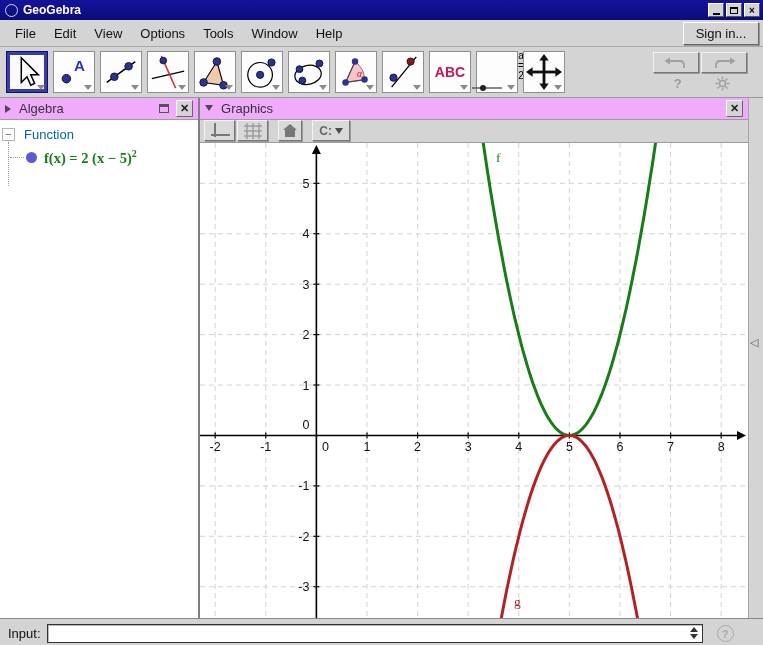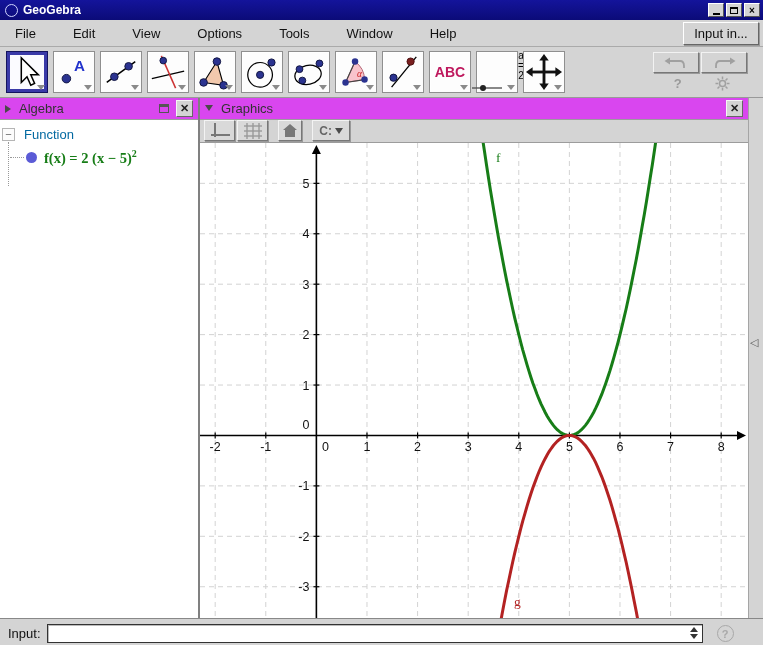--- a/index.html
+++ b/index.html
@@ -10,38 +10,38 @@
     -webkit-font-smoothing:antialiased;
   }
   
   .titlebar{height:20px;background:linear-gradient(#14149b,#0b0b78);display:flex;align-items:center;padding:0 3px;color:#fff;}
   .logo{width:13px;height:13px;border:1.5px solid #cfd4ff;border-radius:50%;margin:0 5px 0 2px;box-sizing:border-box;}
   .title-text{font-weight:bold;font-size:12px;flex:1;}
   .winbtn{width:16px;height:14px;background:#d4d4d4;border:1px solid #fff;border-right-color:#555;border-bottom-color:#555;margin-left:2px;display:flex;align-items:center;justify-content:center;font-size:10px;font-weight:bold;color:#000;box-sizing:border-box;}
   .min-glyph{width:7px;height:2px;background:#000;margin-top:7px;}
   .max-glyph{width:8px;height:7px;border:1px solid #000;border-top-width:2px;box-sizing:border-box;}
   
-  .menubar{height:26px;display:flex;align-items:center;padding:0 6px;position:relative;border-bottom:1px solid #aaa;gap:19px;}
+  .menubar{height:26px;display:flex;align-items:center;padding:0 6px;position:relative;border-bottom:1px solid #aaa;}
   .menu-item{padding:3px 9px;cursor:default;}
   .signin{position:absolute;right:4px;top:2px;width:74px;height:21px;background:#d4d4d4;border:1px solid #fff;border-right-color:#666;border-bottom-color:#666;box-shadow:1px 1px 0 #999;display:flex;align-items:center;justify-content:center;font-size:13px;}
   
   .toolbar{height:50px;display:flex;align-items:center;padding-left:6px;position:relative;border-bottom:1px solid #999;}
   .tool{width:42px;height:42px;background:#fdfdfd;border:1px solid #8f8f8f;margin-right:5px;position:relative;box-sizing:border-box;display:flex;align-items:center;justify-content:center;box-shadow:1px 1px 0 #fff inset;}
   .tool.selected{border:1px solid #14145e;box-shadow:inset 0 0 0 3px #3a3aa8;background:#fbfbff;}
   .tool .dd{position:absolute;right:2px;bottom:2px;width:0;height:0;border-left:4px solid transparent;border-right:4px solid transparent;border-top:5px solid #8a8a8a;}
   .tool svg{display:block;}
   .abc-label{font-weight:bold;font-size:14px;color:#be185d;text-align:right;}
   .slider-label{font-size:10px;color:#000;text-align:center;line-height:10px;margin-left:48px;}
   .undo-group{position:absolute;right:16px;top:5px;display:flex;}
   .histbtn{width:44px;height:19px;background:#d4d4d4;border:1px solid #f2f2f2;border-right-color:#777;border-bottom-color:#777;box-shadow:1px 1px 0 #999;display:flex;align-items:center;justify-content:center;margin-left:2px;}
   .help-gear{position:absolute;right:16px;top:29px;width:90px;display:flex;justify-content:space-around;align-items:center;color:#9a9a9a;font-weight:bold;font-size:13px;}
   
   .main{height:520px;display:flex;}
   .algebra{width:201px;background:#fff;border-right:2px solid #808080;box-sizing:border-box;display:flex;flex-direction:column;}
-  .panel-header{height:21px;background:#d946ef;border-bottom:1px solid #9c9c9c;display:flex;align-items:center;padding:0 5px;font-size:13px;color:#333;}
+  .panel-header{height:21px;background:#f0abfc;border-bottom:1px solid #9c9c9c;display:flex;align-items:center;padding:0 5px;font-size:13px;color:#333;}
   .tri-right{width:0;height:0;border-top:4px solid transparent;border-bottom:4px solid transparent;border-left:6px solid #4a4a4a;margin-right:8px;}
   .tri-down{width:0;height:0;border-left:4px solid transparent;border-right:4px solid transparent;border-top:6px solid #4a4a4a;margin-right:8px;}
   .panel-title{flex:1;}
   .undock{width:10px;height:9px;border:1px solid #555;border-top-width:3px;box-sizing:border-box;margin-right:7px;}
   .close-x{width:15px;height:15px;background:#d4d4d4;border:1px solid #f5f5f5;border-right-color:#666;border-bottom-color:#666;display:flex;align-items:center;justify-content:center;font-size:11px;font-weight:bold;color:#222;line-height:1;}
   .alg-body{flex:1;background:#fff;padding:4px 0 0 2px;position:relative;}
   .tree-root{display:flex;align-items:center;height:20px;}
   .collapse-box{width:13px;height:13px;border:1px solid #b5b5b5;background:#fcfcfc;display:flex;align-items:center;justify-content:center;font-size:11px;color:#666;line-height:1;margin-right:9px;box-sizing:border-box;}
   .root-label{font-size:13px;color:#0369a1;}
   .tree-vline{position:absolute;left:8px;top:22px;height:44px;border-left:1px dotted #999;}
@@ -94,21 +94,21 @@
 </div>
 
 <div class="menubar">
   <span class="menu-item">File</span>
   <span class="menu-item">Edit</span>
   <span class="menu-item">View</span>
   <span class="menu-item">Options</span>
   <span class="menu-item">Tools</span>
   <span class="menu-item">Window</span>
   <span class="menu-item">Help</span>
-  <span class="signin">Input in...</span>
+  <span class="signin">Sign in...</span>
 </div>
 
 <div class="toolbar">
 
   <div class="tool selected">
     <svg width="38" height="38" viewBox="0 0 40 40">
       <path d="M14 5 L14 31 L20 25 L24 34 L28 32 L24 23 L32 23 Z" fill="#ffffff" stroke="#000" stroke-width="1.6"></path>
     </svg>
     <span class="dd"></span>
   </div>

